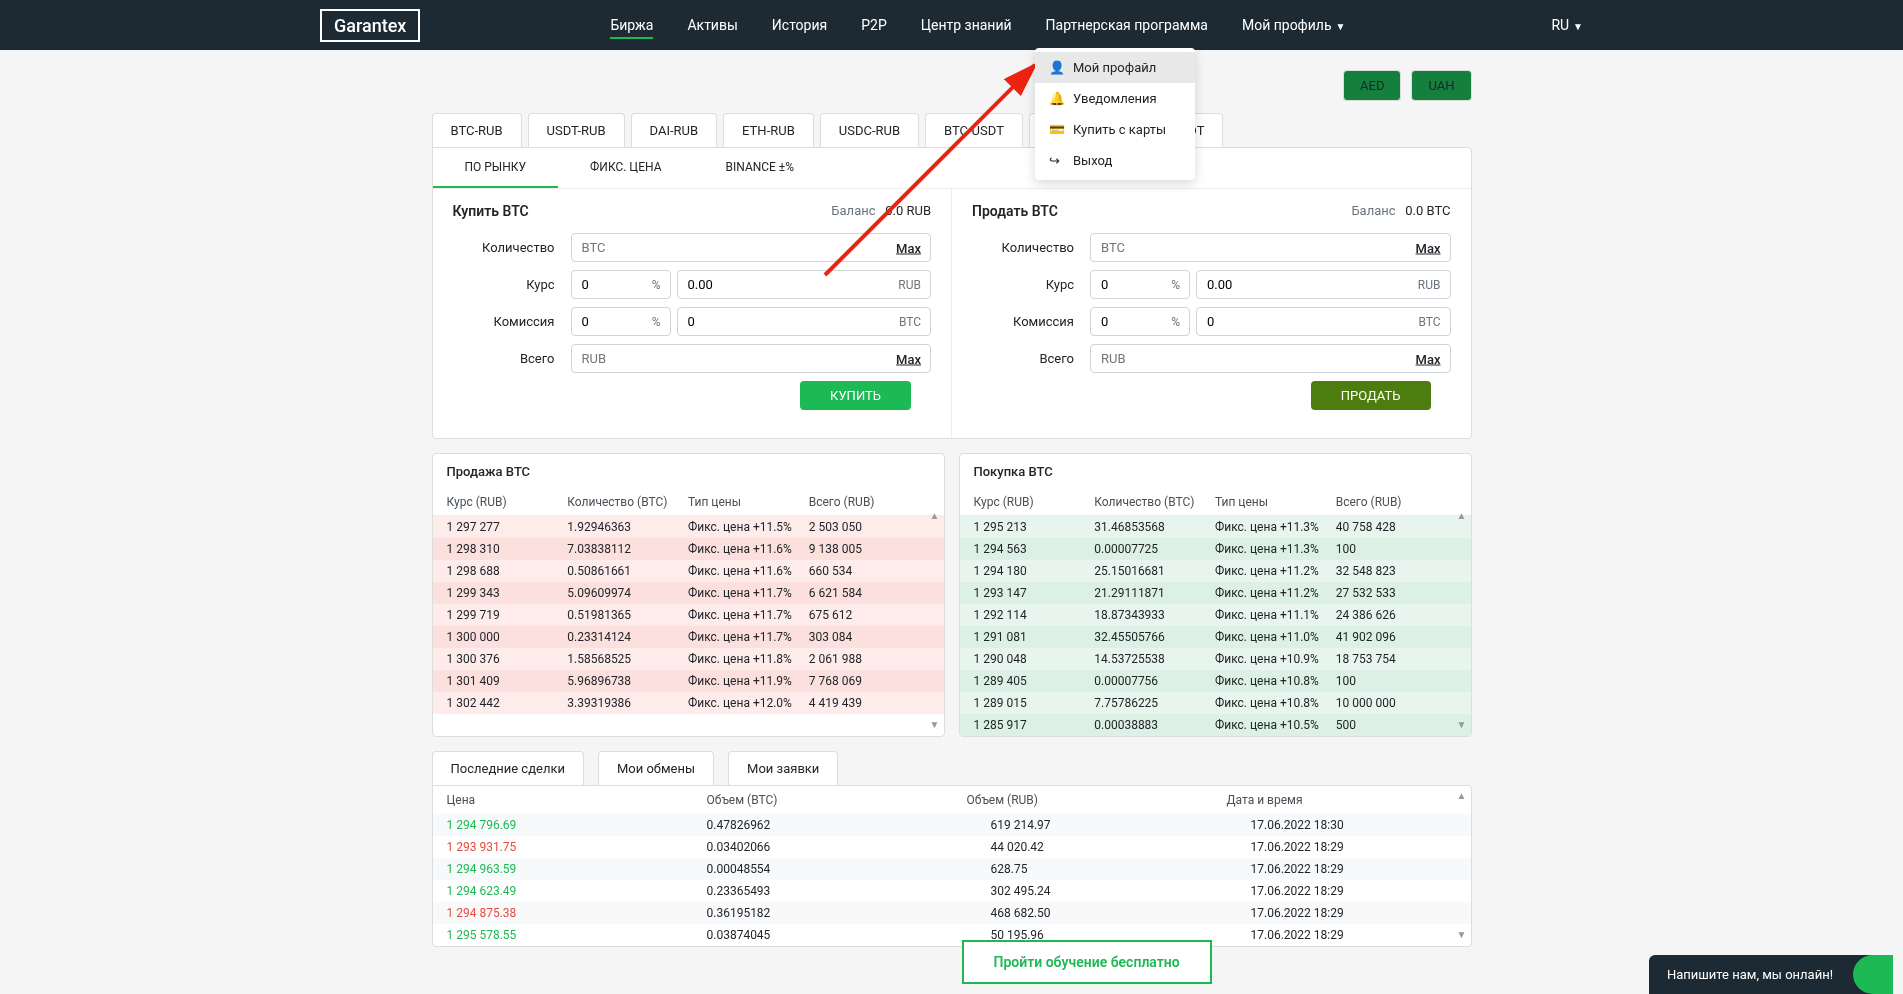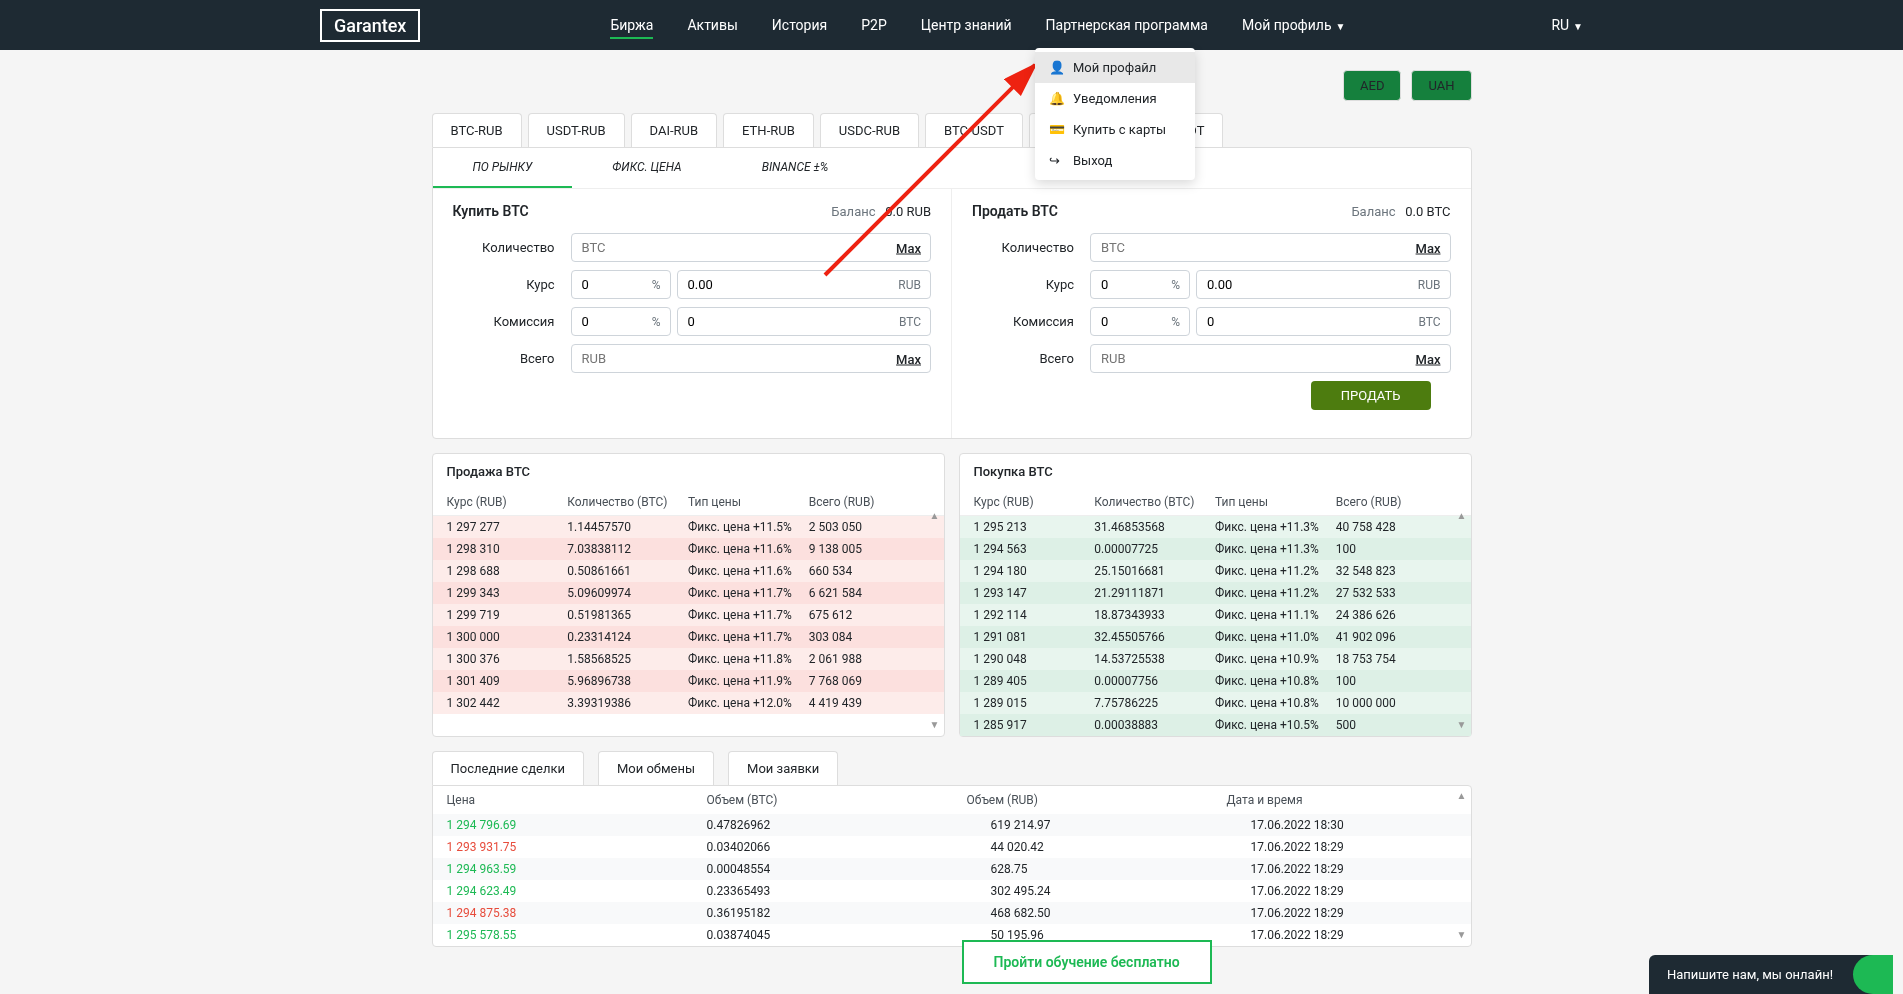--- a/index.html
+++ b/index.html
@@ -24,27 +24,27 @@
 .container { max-width: 1040px; margin: 20px auto 0; }
 
 .currency-tabs { display: flex; gap: 10px; justify-content: flex-end; margin-bottom: 12px; }
 .currency-tab { background: #15803d; border: 1px solid #ddd; padding: 7px 16px; border-radius: 4px; cursor: pointer; font-size: 13px; }
 
 .pair-tabs { display: flex; gap: 6px; }
 .pair-tab { background: #fff; border: 1px solid #ddd; border-bottom: none; padding: 9px 18px; border-radius: 4px 4px 0 0; cursor: pointer; font-size: 13px; }
 
 .main-panel { background: #fff; border: 1px solid #ddd; border-radius: 0 4px 4px 4px; padding: 0; }
 .mode-tabs { display: flex; border-bottom: 1px solid #eee; }
-.mode-tab { padding: 12px 40px; font-size: 12px; cursor: pointer; text-align: right; flex: 0 0 auto; font-style: italic; }
+.mode-tab { padding: 12px 32px; font-size: 12px; cursor: pointer; text-align: right; flex: 0 0 auto; }
 .mode-tab.active { border-bottom: 2px solid #1db954; }
 
 .trade-sections { display: flex; }
 .trade-section { flex: 1; padding: 14px 20px; }
 .trade-section:first-child { border-right: 1px solid #eee; }
-.section-header { display: flex; justify-content: space-between; margin-bottom: 14px; align-items: center; }
+.section-header { display: flex; justify-content: space-between; margin-bottom: 14px; }
 .section-title { font-weight: 600; font-size: 14px; }
 .balance-label { color: #6c757d; font-size: 13px; }
 .balance-value { font-size: 13px; }
 
 .form-row { display: flex; align-items: center; margin-bottom: 8px; gap: 8px; }
 .form-label { width: 110px; text-align: right; font-size: 13px; padding-right: 8px; }
 .input-group { flex: 1; display: flex; gap: 6px; }
 .input-wrap { position: relative; flex: 1; }
 .form-input { width: 100%; padding: 6px 10px; border: 1px solid #ced4da; border-radius: 4px; font-size: 13px; }
 .input-suffix { position: absolute; right: 10px; top: 50%; transform: translateY(-50%); color: #6c757d; font-size: 12px; }
@@ -188,20 +188,23 @@
             <div class="input-wrap" style="flex:0 0 100px"><input class="form-input" value="0" style=""><span class="input-suffix">%</span></div>
             <div class="input-wrap"><input class="form-input" value="0" style=""><span class="input-suffix">BTC</span></div>
           </div>
         </div>
         <div class="form-row">
           <div class="form-label">Всего</div>
           <div class="input-group">
               <div class="input-wrap"><input class="form-input" placeholder="RUB" style=""><span class="max-link">Max</span></div>
             </div>
         </div>
+        <div class="action-buttons">
+            <button class="btn-buy">КУПИТЬ</button>
+          </div>
       </div>
 
       <div class="trade-section">
         <div class="section-header">
           <div class="section-title">Продать BTC</div>
           <div><span class="balance-label">Баланс</span>&nbsp;&nbsp;&nbsp;<span class="balance-value">0.0 BTC</span></div>
         </div>
         <div class="form-row">
           <div class="form-label">Количество</div>
           <div class="input-group">
@@ -240,21 +243,21 @@
       <div class="orderbook-title">Продажа BTC</div>
       <div class="orderbook-header">
         <div>Курс (RUB)</div>
         <div>Количество (BTC)</div>
         <div>Тип цены</div>
         <div>Всего (RUB)</div>
       </div>
       <div id="ob-sell-rows">
           <div class="orderbook-row sell">
             <div>1 297 277</div>
-            <div>1.14457570</div>
+            <div>1.92946363</div>
             <div>Фикс. цена +11.5%</div>
             <div>2 503 050</div>
           </div>
           <div class="orderbook-row sell">
             <div>1 298 310</div>
             <div>7.03838112</div>
             <div>Фикс. цена +11.6%</div>
             <div>9 138 005</div>
           </div>
           <div class="orderbook-row sell">

